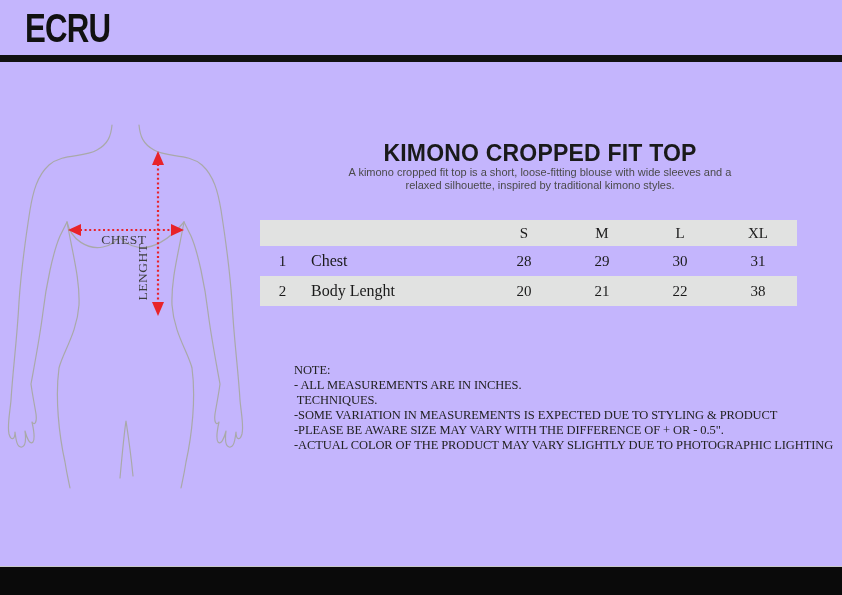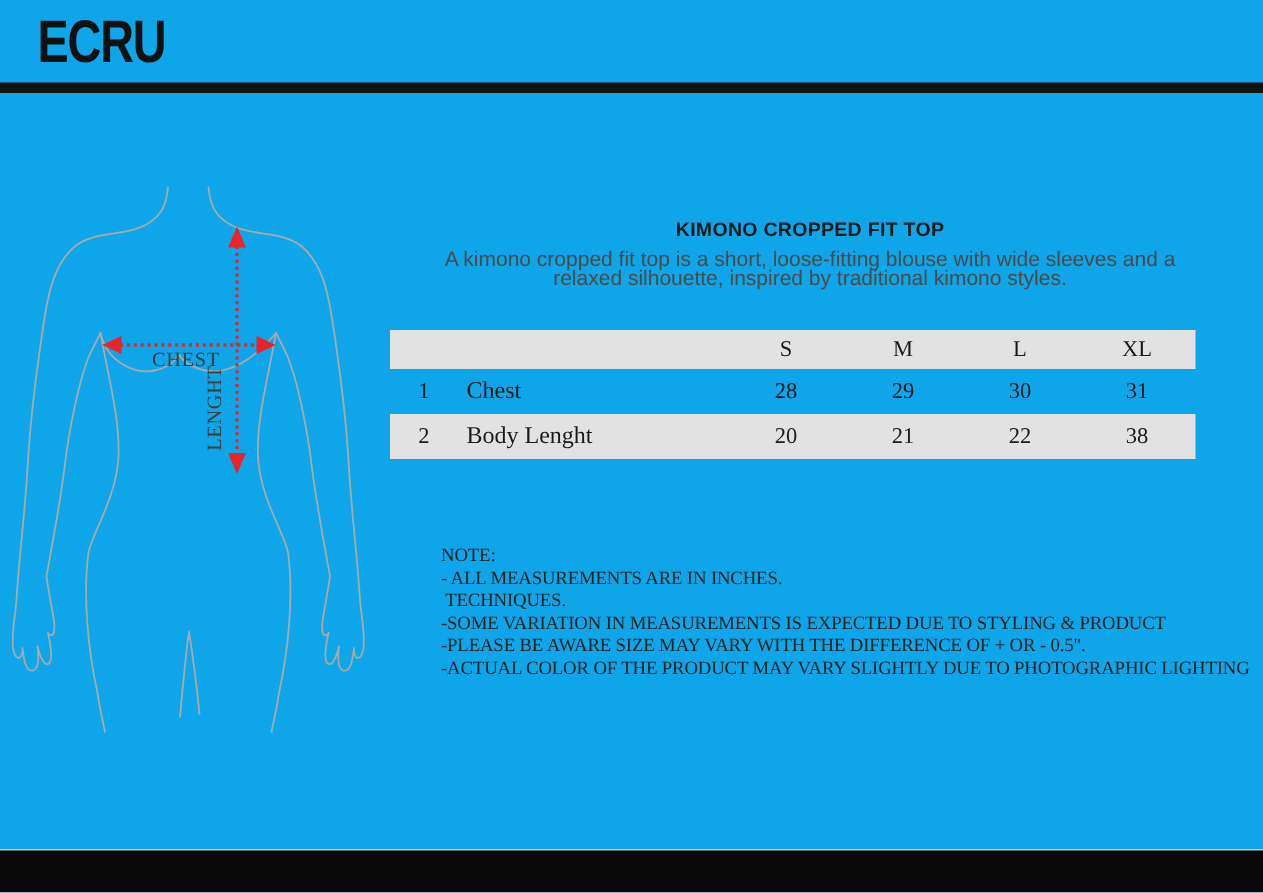--- a/index.html
+++ b/index.html
@@ -1,20 +1,20 @@
 <!DOCTYPE html>
 <html><head>
 <meta charset="utf-8">
 <style>
   * { margin:0; padding:0; box-sizing:border-box; }
   html,body { background:#ffffff; }
   .page {
     position:relative;
     width:842px; height:595px;
-    background:#0ea5e9;
+    background:#c4b5fd;
     overflow:hidden;
     font-family:"Liberation Sans", sans-serif;
   }
   
   .logo {
     position:absolute; left:25px; top:6px;
     font-family:"Liberation Sans", sans-serif;
     font-weight:900; font-size:40px; line-height:44px;
     letter-spacing:-1px; color:#111111;
     transform:scaleX(0.78); transform-origin:left center;
@@ -26,26 +26,26 @@
   
   .figure-wrap { position:absolute; left:0; top:100px; width:260px; height:400px; }
   .figure-wrap svg { display:block; width:100%; height:100%; }
   
   .title-block {
     position:absolute; left:280px; top:143px; width:520px;
     text-align:center;
   }
   .product-title {
     font-family:"Liberation Sans", sans-serif;
-    font-weight:bold; font-size:13px; line-height:20px;
+    font-weight:bold; font-size:23px; line-height:20px;
     color:#1a1a1a; letter-spacing:0.2px;
   }
   .product-desc {
     margin-top:3px;
-    font-size:14px; line-height:13px; color:#4a4a4a;
+    font-size:11px; line-height:13px; color:#4a4a4a;
   }
   
   .size-table {
     position:absolute; left:260px; top:220px; width:537px;
     font-family:"Liberation Serif", serif;
     color:#1a1a1a;
   }
   .tr { display:grid; grid-template-columns:45px 180px 78px 78px 78px 78px; }
   .tr.header { height:26px; background:#e1e2e1; }
   .tr.row { height:30px; }

